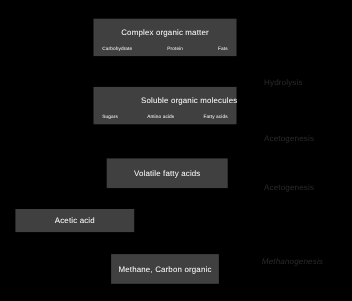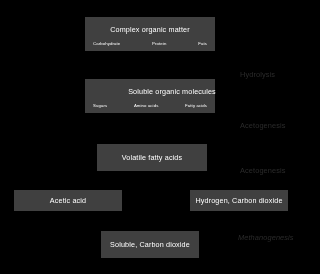--- a/index.html
+++ b/index.html
@@ -118,26 +118,23 @@
   </div>
 
   <div class="node" id="node-volatile-fatty-acids">
     <div class="node-title">Volatile fatty acids</div>
   </div>
 
   <div class="node" id="node-acetic-acid">
     <div class="node-title">Acetic acid</div>
   </div>
 
-  <div class="node" id="node-hydrogen-carbon-dioxide">
-    <div class="node-title">Hydrogen, Carbon dioxide</div>
-  </div>
 
   <div class="node" id="node-methane-carbon-dioxide">
-    <div class="node-title">Soluble, Carbon dioxide</div>
+    <div class="node-title">Methane, Carbon organic</div>
   </div>
 
   <div class="stage-label" id="stage-hydrolysis">Hydrolysis</div>
   <div class="stage-label" id="stage-acidogenesis">Acetogenesis</div>
   <div class="stage-label" id="stage-acetogenesis">Acetogenesis</div>
   <div class="stage-label" id="stage-methanogenesis">Methanogenesis</div>
 
 </div>
 
 </body></html>

